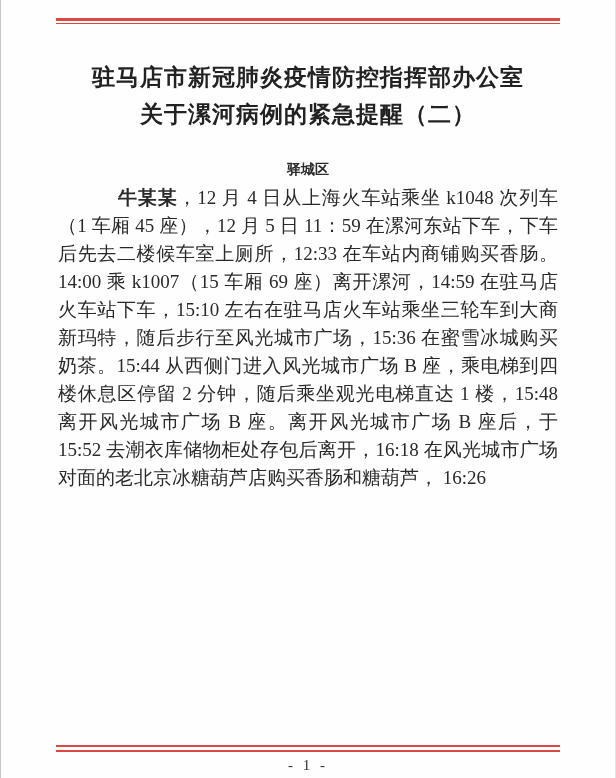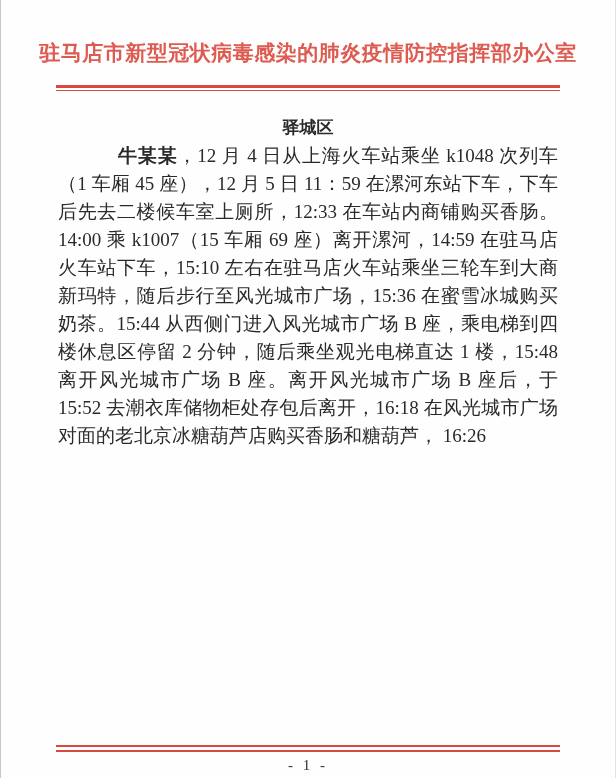--- a/index.html
+++ b/index.html
@@ -49,21 +49,21 @@
     margin: 22px 57px 0 57px;
     font-size: 19px;
     line-height: 28px;
     color: var(--body-text);
     text-align: justify;
   }
   .para { margin: 0; text-indent: 2em; }
   .heiti { font-family: "Liberation Sans", "DejaVu Sans", sans-serif; font-weight: bold; margin-left: 22px; }
   .section-heading {
     text-align: center;
-    font-size: 17px;
+    font-size: 14px;
     line-height: 29px;
     margin: 0;
     color: var(--body-text);
   }
   .footer {
     position: absolute;
     left: 55px;
     right: 55px;
     bottom: 4px;
   }
@@ -73,27 +73,30 @@
     color: #333333;
     margin-top: 5px;
     letter-spacing: 3px;
   }
 </style>
 </head>
 <body>
 
 <div class="page">
 
-  <div class="letterhead">驻马店市新型冠状病毒感染的肺炎疫情防控指挥部办公室</div>
 
   <div class="rule-double head">
     <div class="r1"></div>
     <div class="r2"></div>
   </div>
 
+  <div class="doc-title">
+    <div>驻马店市新冠肺炎疫情防控指挥部办公室</div>
+    <div>关于漯河病例的紧急提醒（二）</div>
+  </div>
 
   <div class="body-text">
 
     <div class="section-heading heiti">驿城区</div>
 
     <p class="para"><span class="heiti">牛某某</span><span>，12 月 4 日从上海火车站乘坐 k1048 次列车（1 车厢 45 座），12 月 5 日 11：59 在漯河东站下车，下车后先去二楼候车室上厕所，12:33 在车站内商铺购买香肠。14:00 乘 k1007（15 车厢 69 座）离开漯河，14:59 在驻马店火车站下车，15:10 左右在驻马店火车站乘坐三轮车到大商新玛特，随后步行至风光城市广场，15:36 在蜜雪冰城购买奶茶。15:44 从西侧门进入风光城市广场 B 座，乘电梯到四楼休息区停留 2 分钟，随后乘坐观光电梯直达 1 楼，15:48 离开风光城市广场 B 座。离开风光城市广场 B 座后，于 15:52 去潮衣库储物柜处存包后离开，16:18 在风光城市广场对面的老北京冰糖葫芦店购买香肠和糖葫芦， 16:26</span></p>
   </div>
 
   <div class="footer">
     <div class="rule-double foot">

